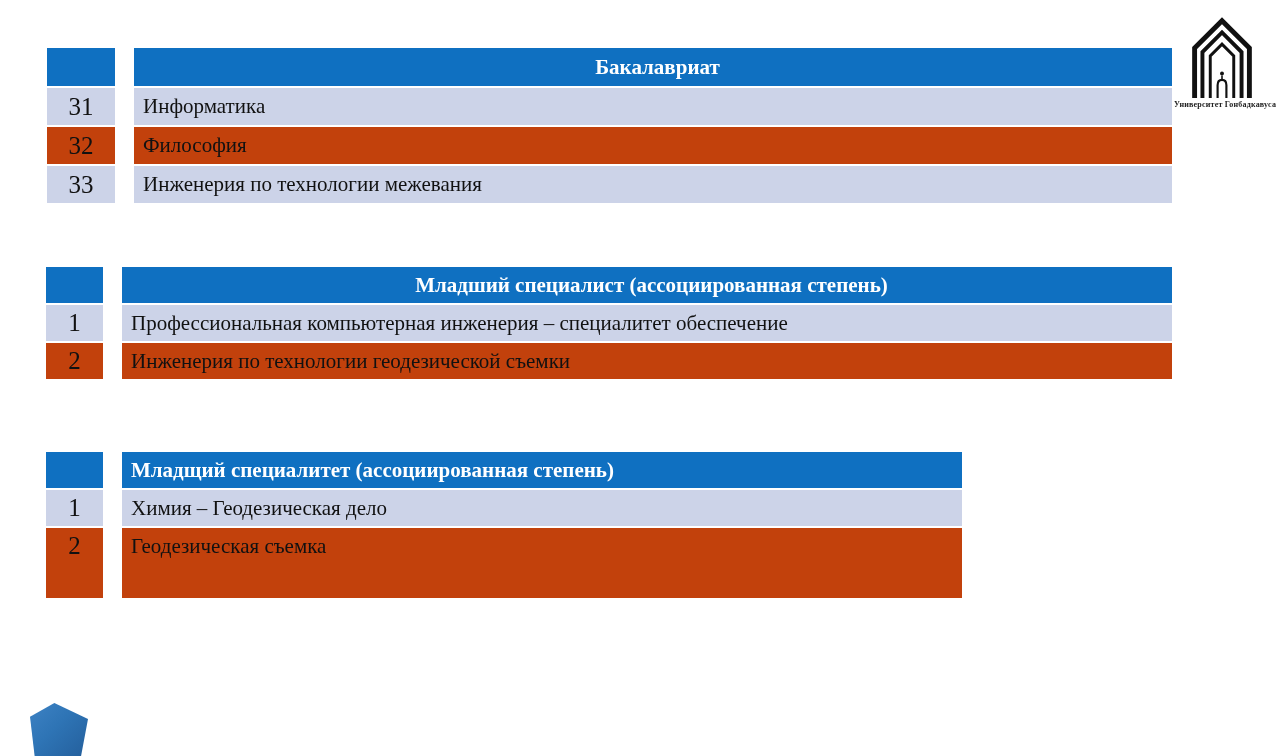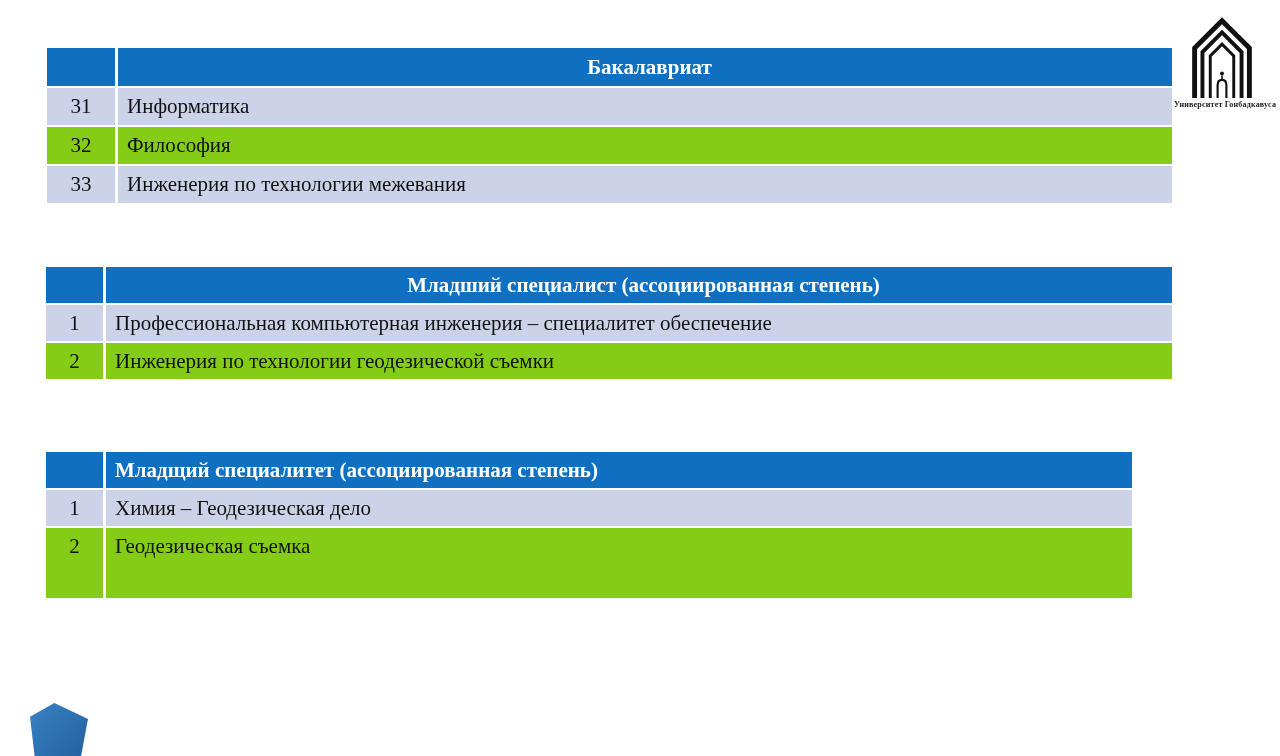--- a/index.html
+++ b/index.html
@@ -13,51 +13,51 @@
   }
 
   
   .tbl{position:absolute;}
   .trow{display:flex;box-sizing:border-box;}
   .trow + .trow{margin-top:2px;}
   .cell-num{
     flex:0 0 auto;
     box-sizing:border-box;
     text-align:center;
-    font-size:21px;
-    margin-right:3px; 
+    font-size:25px;
+    margin-right:19px; 
   }
   .cell-text{
     flex:1 1 auto;
     box-sizing:border-box;
     font-size:21px;
     padding-left:9px;
     overflow:hidden;
     white-space:nowrap;
   }
   .hdr .cell-num,.hdr .cell-text{background:#0f70c1;}
   .hdr .cell-text{
     color:#ffffff;
     font-weight:bold;
     text-align:center;
   }
   .hdr.hdr-left .cell-text{text-align:left;}
   .band-a .cell-num,.band-a .cell-text{background:#ccd3e8;}
-  .band-b .cell-num,.band-b .cell-text{background:#84cc16;}
+  .band-b .cell-num,.band-b .cell-text{background:#c2410c;}
 
   .t1{left:47px;top:48px;width:1125px;border-radius:32px;}
   .t1 .cell-num{width:68px;}
   .t1 .trow{height:38px;line-height:38px;}
   .t1 .trow.r{height:37px;line-height:37px;}
 
   .t2{left:46px;top:267px;width:1126px;}
   .t2 .cell-num{width:57px;}
   .t2 .trow{height:36px;line-height:36px;}
 
-  .t3{left:46px;top:452px;width:1086px;}
+  .t3{left:46px;top:452px;width:916px;}
   .t3 .cell-num{width:57px;}
   .t3 .trow{height:36px;line-height:36px;}
   .t3 .trow.tall{height:70px;line-height:36px;align-items:flex-start;}
   .t3 .trow.tall .cell-num,.t3 .trow.tall .cell-text{height:70px;}
 
   
   .logo{
     position:absolute;
     top:8px;right:10px;
     width:96px;

